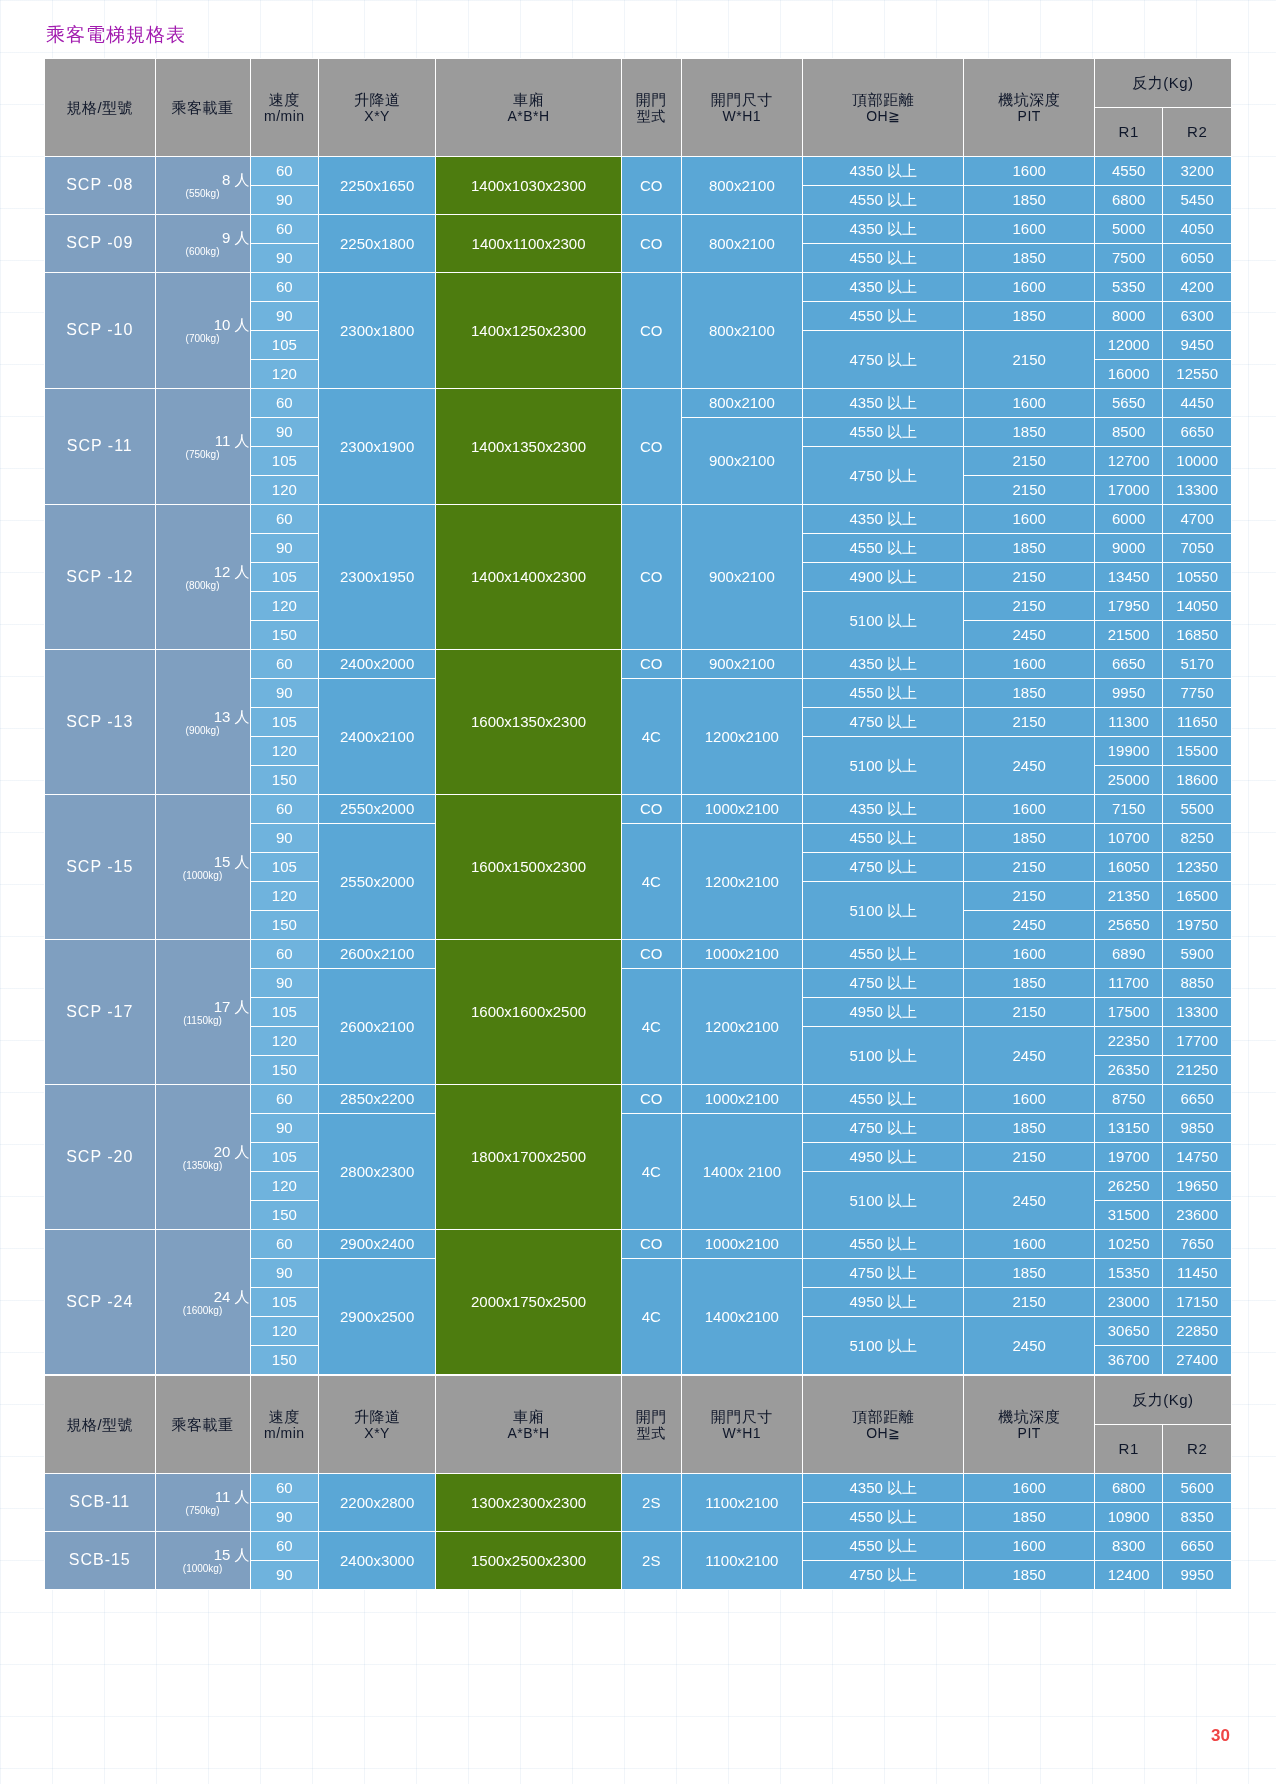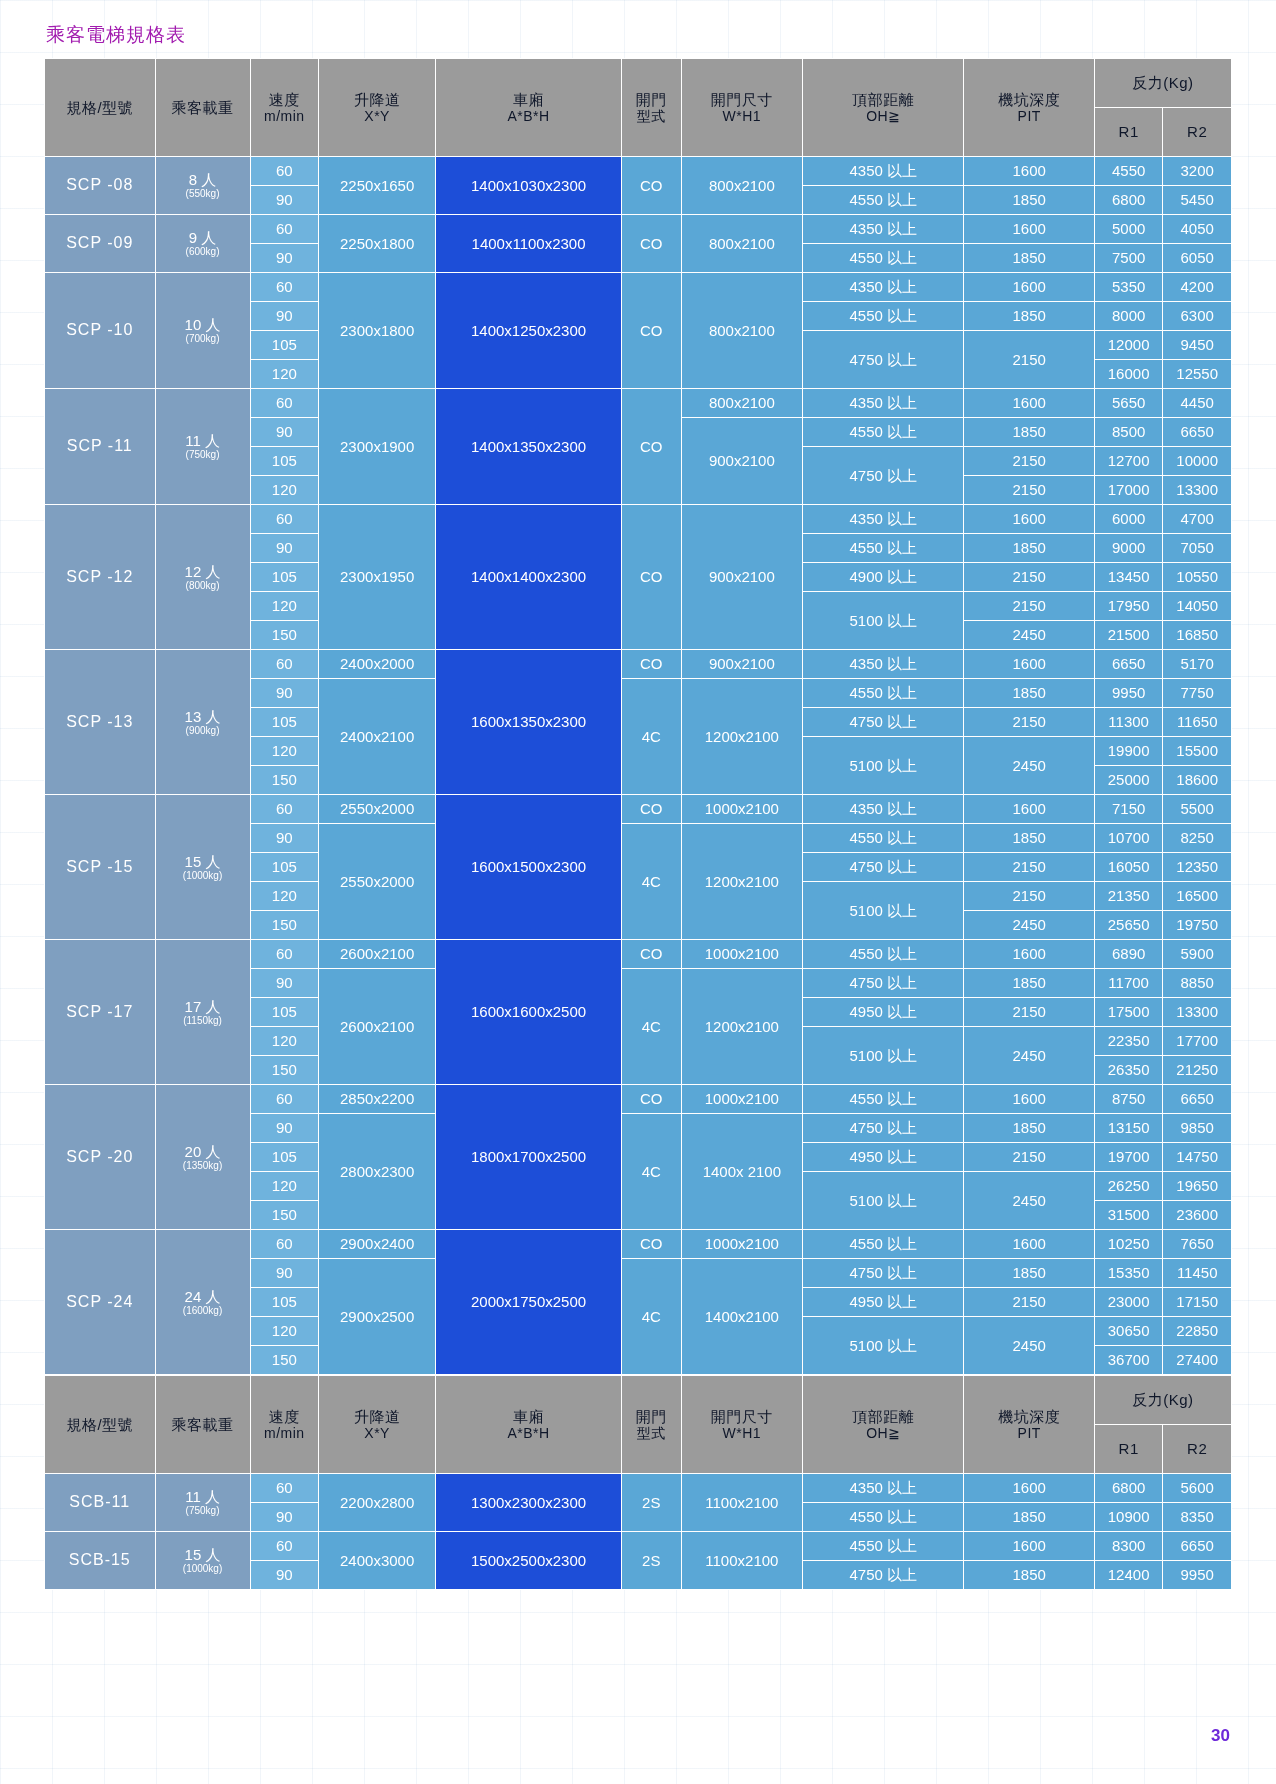--- a/index.html
+++ b/index.html
@@ -59,25 +59,25 @@
   }
   td.model{
     background:#7f9fc0;
     font-size:16px;
     letter-spacing:1px;
   }
   td.load{
     background:#7f9fc0;
     font-size:15px;
   }
-  td.load .p{display:block;}
+  td.load .p{display:block;text-align:right;}
   td.load .kg{display:block;font-size:10px;}
   td.speed{background:#6fb3dd;width:62px;}
   td.dim{background:#5aa7d6;}
-  td.grayish{background:#1d4ed8;}
+  td.grayish{background:#4d7c0f;}
   td.react{background:#5aa7d6;width:62px;}
 
   
   col.c-model{width:100px;}
   col.c-load{width:86px;}
   col.c-speed{width:62px;}
   col.c-shaft{width:106px;}
   col.c-car{width:168px;}
   col.c-door{width:54px;}
   col.c-dsize{width:110px;}
@@ -92,21 +92,21 @@
     color:#3f4044;
     line-height:1.9;
     letter-spacing:.3px;
   }
   .pageno{
     position:absolute;
     right:46px;
     bottom:38px;
     font-size:17px;
     font-weight:700;
-    color:#6d28d9;
+    color:#ef4444;
   }
 </style>
 </head>
 <body>
 
 <div class="page-grid"></div>
 
 <div class="wrap">
 
   <h2 class="sec-title">乘客電梯規格表</h2>

